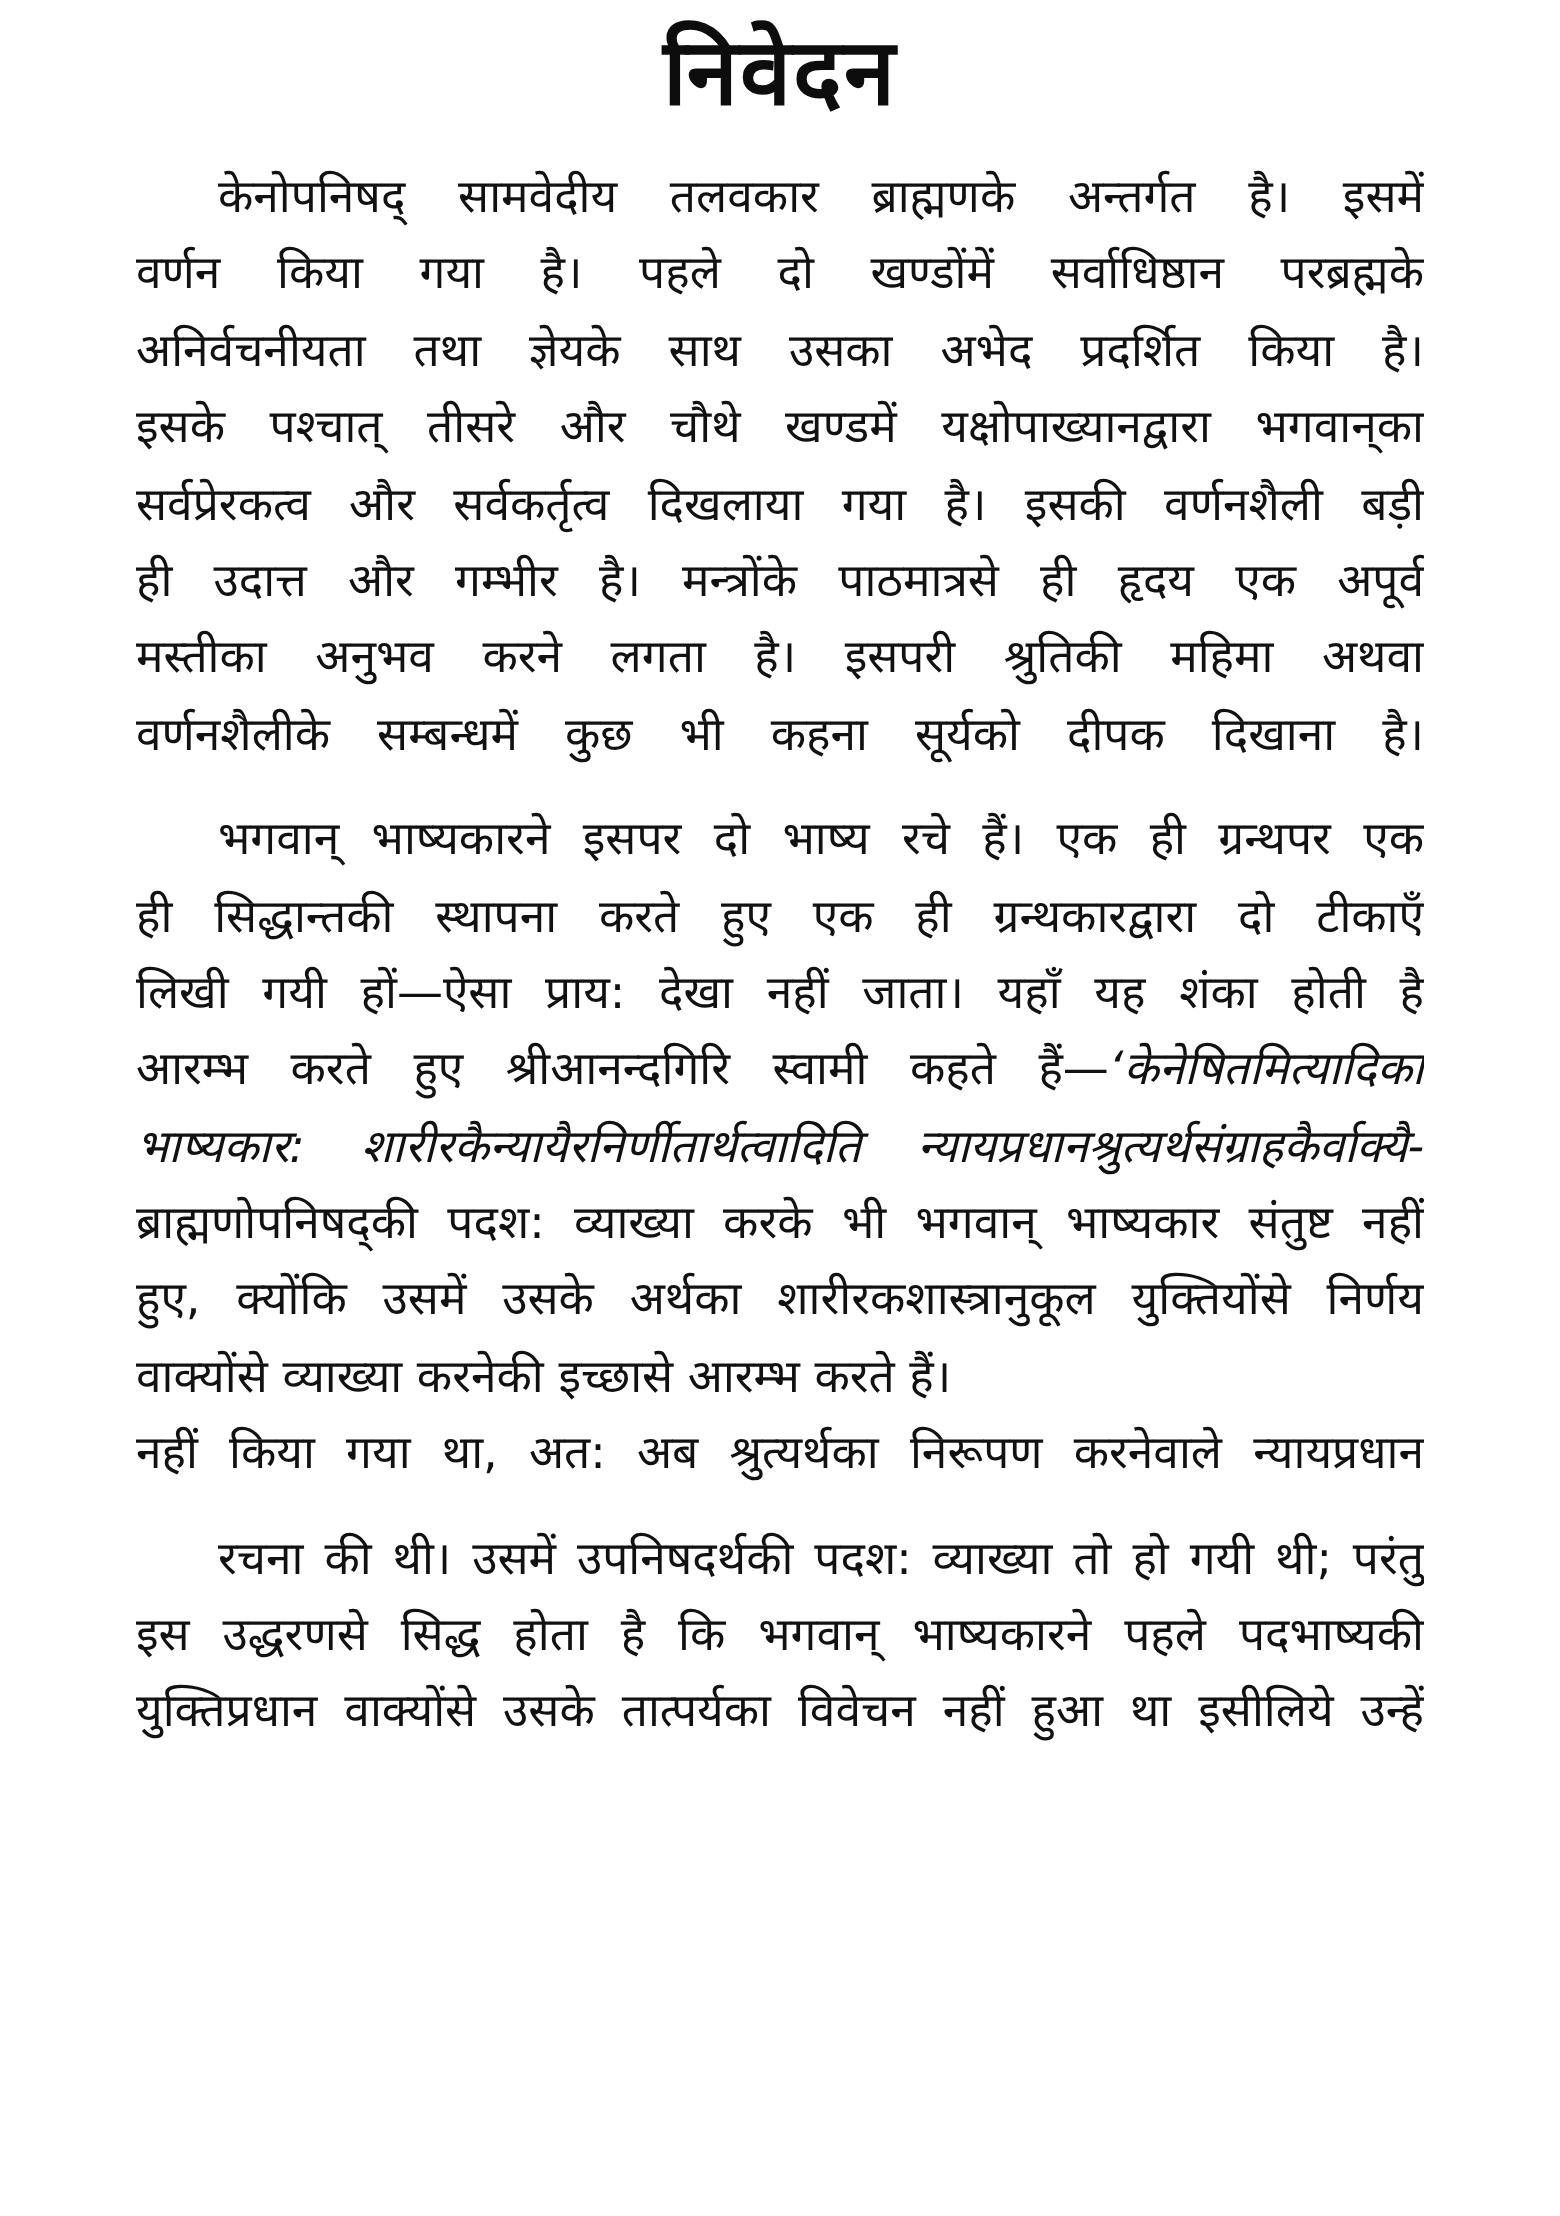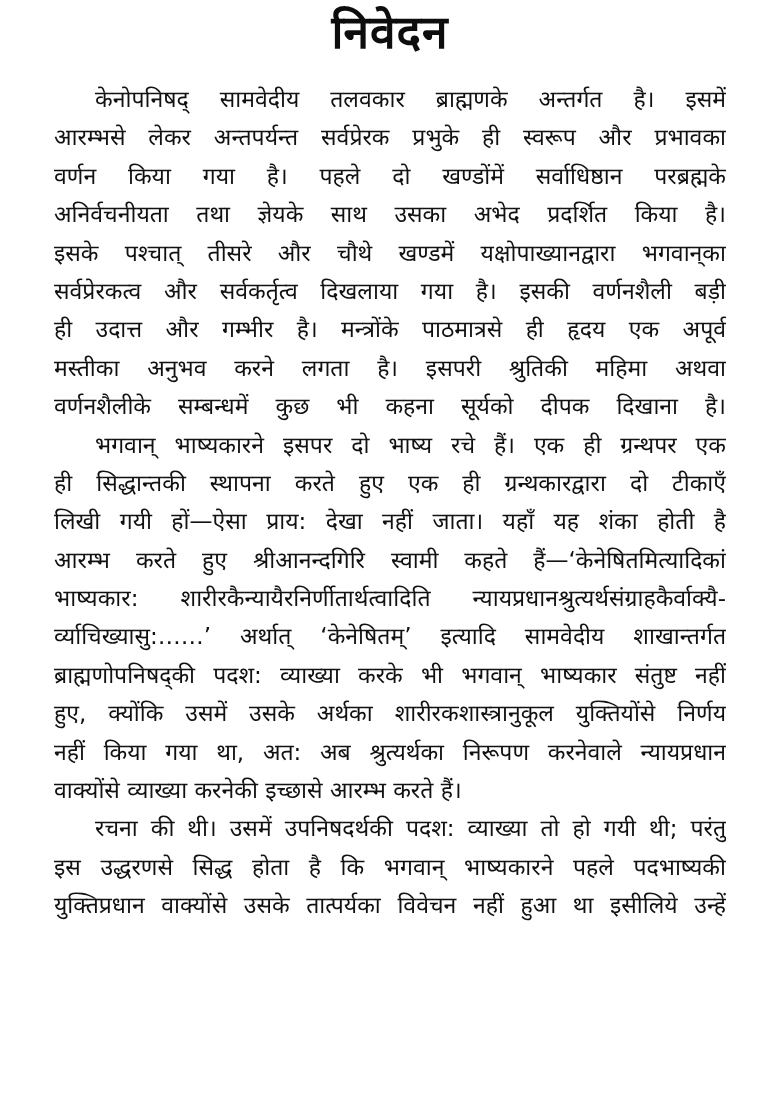--- a/index.html
+++ b/index.html
@@ -15,90 +15,89 @@
       color: #111111;
     }
     .page {
       position: absolute;
       left: 54px;
       top: 0;
       width: 672px;
     }
     .title {
       text-align: center;
-      font-family: Liberation Mono, monospace;
+      font-family: Liberation Sans, sans-serif;
       font-weight: bold;
       font-size: 46px;
       line-height: 60px;
       margin: 6px 0 14px 0;
       letter-spacing: 1px;
       color: #0d0d0d;
     }
     .body-text {
       font-family: "DejaVu Sans", sans-serif;
       font-size: 23px;
       line-height: 38.4px;
       text-align: justify;
       color: #111111;
     }
     .para {
-      margin: 0;
+      margin: 14px;
       text-indent: 41px;
     }
     .line {
       display: block;
       text-align: justify;
       text-align-last: justify;
       white-space: nowrap;
       overflow: hidden;
       height: 38.4px;
     }
     .line.last {
       text-align-last: left;
     }
     .para .line:not(:first-child) {
       text-indent: 0;
     }
     .para .line:first-child {
       text-indent: 41px;
     }
     .quote {
+      font-style: italic;
     }
   </style>
 </head>
 <body>
 
 <div class="page">
   <h1 class="title">निवेदन</h1>
 
   <div class="body-text">
 
     <div class="para">
       <span class="line">केनोपनिषद् सामवेदीय तलवकार ब्राह्मणके अन्तर्गत है। इसमें</span>
-      <span class="line">आरम्भसे लेकर अन्तपर्यन्त सर्वप्रेरक प्रभुके ही स्वरूप और प्रभावका</span>
       <span class="line">वर्णन किया गया है। पहले दो खण्डोंमें सर्वाधिष्ठान परब्रह्मके</span>
       <span class="line">अनिर्वचनीयता तथा ज्ञेयके साथ उसका अभेद प्रदर्शित किया है।</span>
       <span class="line">इसके पश्चात् तीसरे और चौथे खण्डमें यक्षोपाख्यानद्वारा भगवान्‌का</span>
       <span class="line">सर्वप्रेरकत्व और सर्वकर्तृत्व दिखलाया गया है। इसकी वर्णनशैली बड़ी</span>
       <span class="line">ही उदात्त और गम्भीर है। मन्त्रोंके पाठमात्रसे ही हृदय एक अपूर्व</span>
       <span class="line">मस्तीका अनुभव करने लगता है। इसपरी श्रुतिकी महिमा अथवा</span>
       <span class="line">वर्णनशैलीके सम्बन्धमें कुछ भी कहना सूर्यको दीपक दिखाना है।</span>
     </div>
 
     <div class="para">
       <span class="line">भगवान् भाष्यकारने इसपर दो भाष्य रचे हैं। एक ही ग्रन्थपर एक</span>
       <span class="line">ही सिद्धान्तकी स्थापना करते हुए एक ही ग्रन्थकारद्वारा दो टीकाएँ</span>
       <span class="line">लिखी गयी हों—ऐसा प्राय: देखा नहीं जाता। यहाँ यह शंका होती है</span>
       <span class="line"><span>आरम्भ करते हुए श्रीआनन्दगिरि स्वामी कहते हैं—</span><span class="quote">‘केनेषितमित्यादिकां</span></span>
       <span class="line quote">भाष्यकार: शारीरकैन्यायैरनिर्णीतार्थत्वादिति न्यायप्रधानश्रुत्यर्थसंग्राहकैर्वाक्यै-</span>
-      <span class="line"><span class="quote">र्व्याचिख्यासु:……’</span><span> अर्थात् ‘केनेषितम्’ इत्यादि सामवेदीय शाखान्तर्गत</span></span>
       <span class="line">ब्राह्मणोपनिषद्‌की पदश: व्याख्या करके भी भगवान् भाष्यकार संतुष्ट नहीं</span>
       <span class="line">हुए, क्योंकि उसमें उसके अर्थका शारीरकशास्त्रानुकूल युक्तियोंसे निर्णय</span>
+      <span class="line last">वाक्योंसे व्याख्या करनेकी इच्छासे आरम्भ करते हैं।</span>
       <span class="line">नहीं किया गया था, अत: अब श्रुत्यर्थका निरूपण करनेवाले न्यायप्रधान</span>
-      <span class="line last">वाक्योंसे व्याख्या करनेकी इच्छासे आरम्भ करते हैं।</span>
     </div>
 
     <div class="para">
       <span class="line">रचना की थी। उसमें उपनिषदर्थकी पदश: व्याख्या तो हो गयी थी; परंतु</span>
       <span class="line">इस उद्धरणसे सिद्ध होता है कि भगवान् भाष्यकारने पहले पदभाष्यकी</span>
       <span class="line">युक्तिप्रधान वाक्योंसे उसके तात्पर्यका विवेचन नहीं हुआ था इसीलिये उन्हें</span>
     </div>
 
   </div>
 </div>

